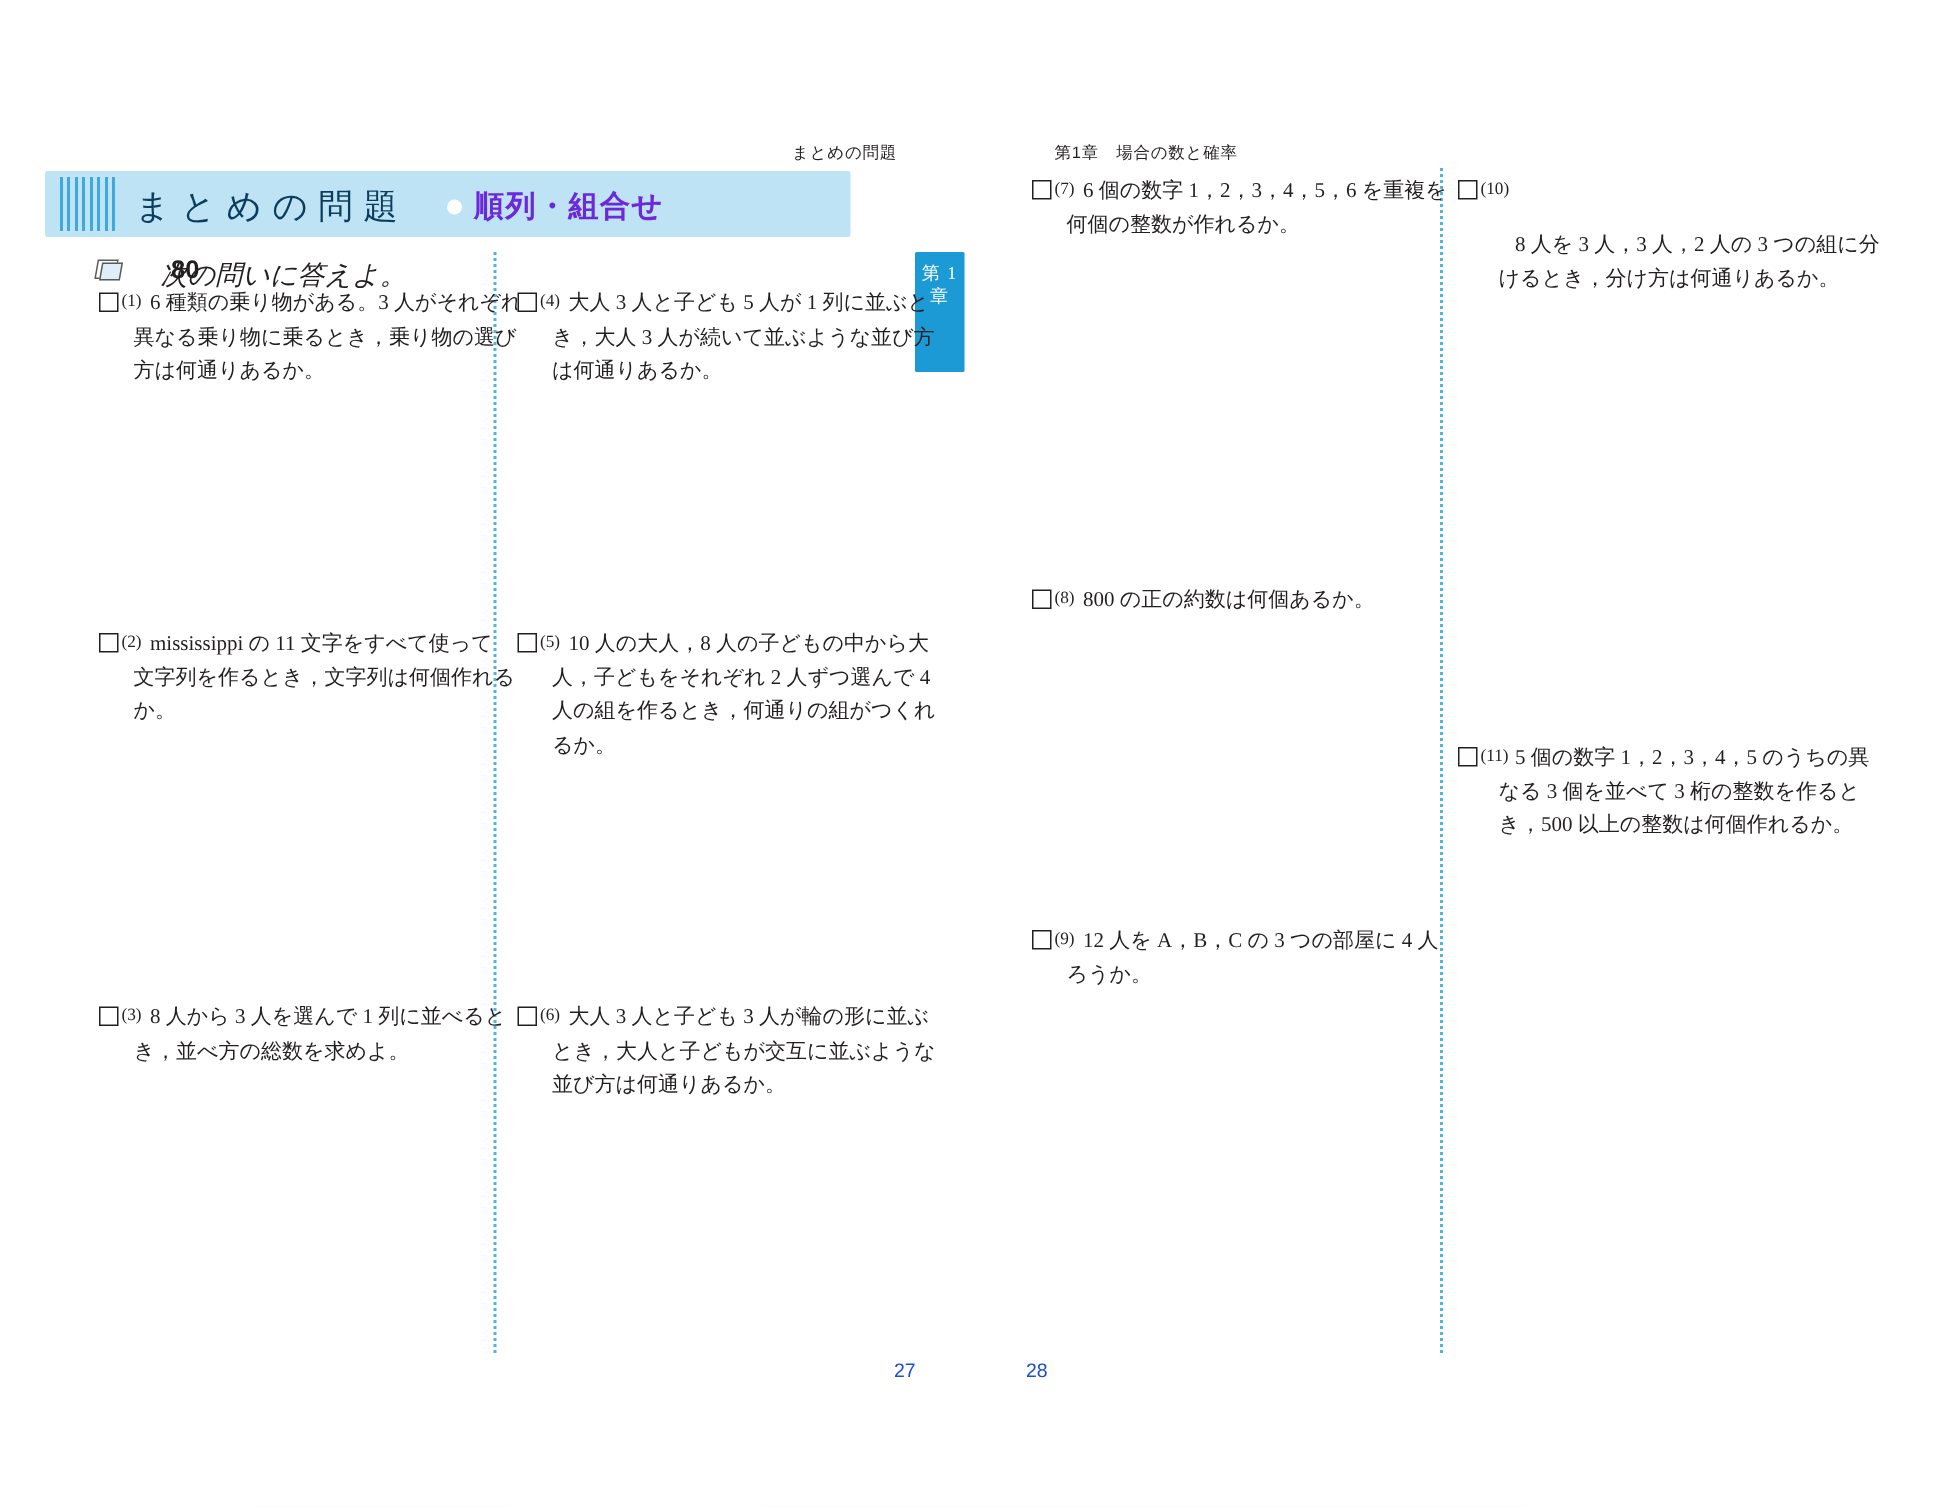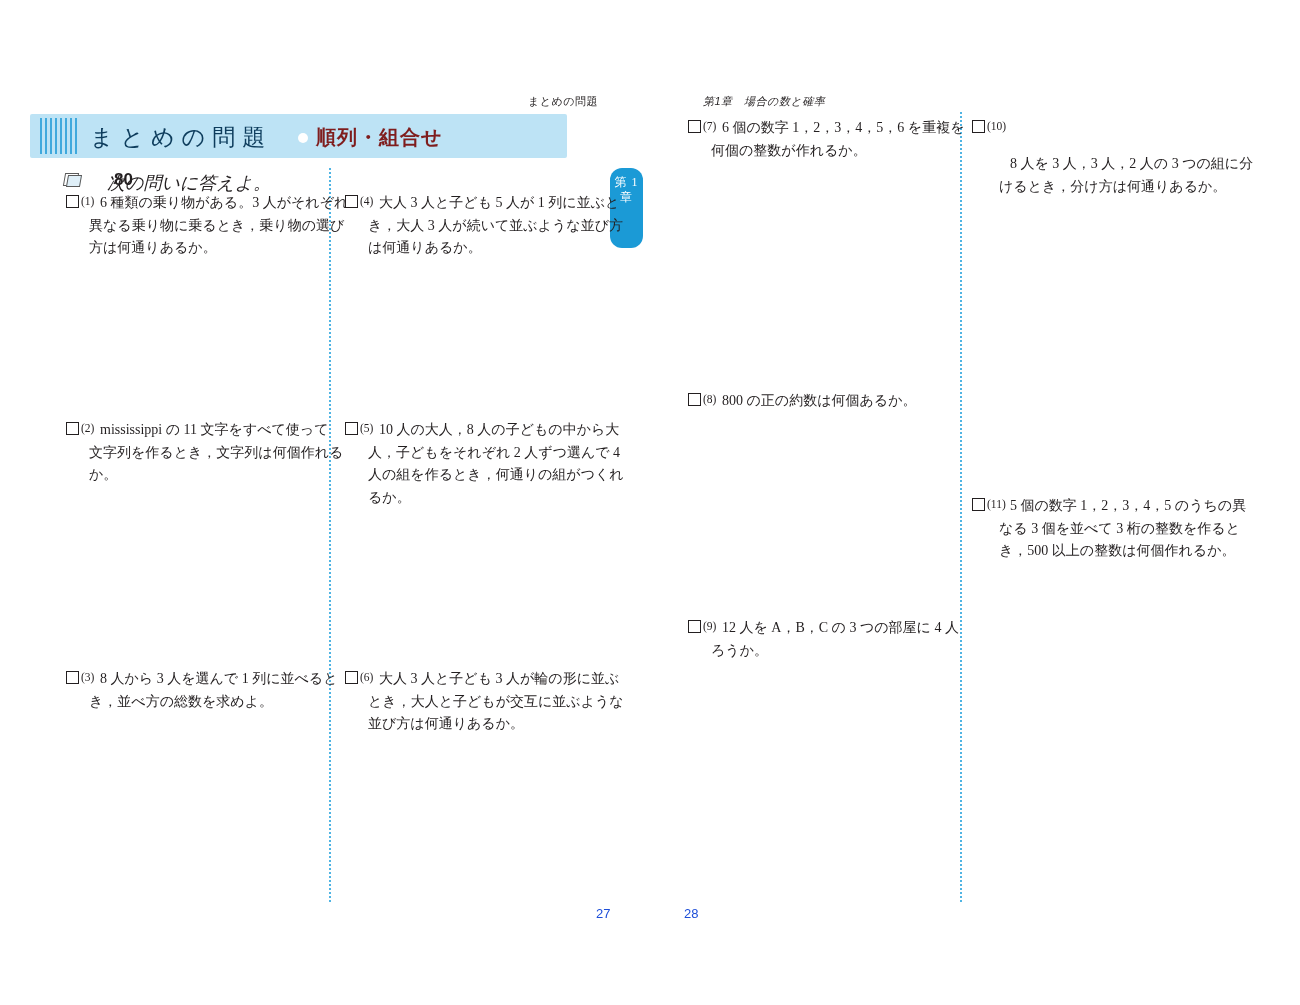--- a/index.html
+++ b/index.html
@@ -89,32 +89,32 @@
     height: 10px;
     border-radius: 50%;
     background: #ffffff;
   }
   .banner-sub {
     position: absolute;
     left: 286px;
     top: 10px;
     font-size: 20px;
     font-weight: bold;
-    color: #7f1d1d;
+    color: #6d28d9;
     letter-spacing: 1px;
   }
   
   .chapter-tab {
     position: absolute;
     left: 610px;
     top: 168px;
     width: 33px;
     height: 80px;
     background: #1b9ad6;
-    border-radius: 12px;
+    border-radius: 1px;
     color: #ffffff;
     font-size: 12px;
     text-align: center;
     line-height: 1.25;
     padding-top: 7px;
     box-sizing: border-box;
     letter-spacing: 1px;
   }
   
   .prob-head {
@@ -301,21 +301,21 @@
         <span class="line i1">とき，大人と子どもが交互に並ぶような</span>
         <span class="line i1">並び方は何通りあるか。</span>
       </span>
     </div>
 
     <div class="pageno pageno-left">27</div>
   </div>
 
   <div class="right-page">
 
-    <div class="runhead" style="left:53px; top:94px;font-style:italic;">第1章　場合の数と確率</div>
+    <div class="runhead" style="left:53px; top:94px;">第1章　場合の数と確率</div>
 
     <div class="dotted-sep" style="left:310px; top:112px; height:790px;"></div>
 
     <div class="item" style="left:38px; top:117px; width:262px;">
       <span class="chk"></span>
       <span class="lbl">(7)</span>
       <span class="txt">
         <span class="line">6 個の数字 1，2，3，4，5，6 を重複を</span>
         <span class="line i1">何個の整数が作れるか。</span>
       </span>

